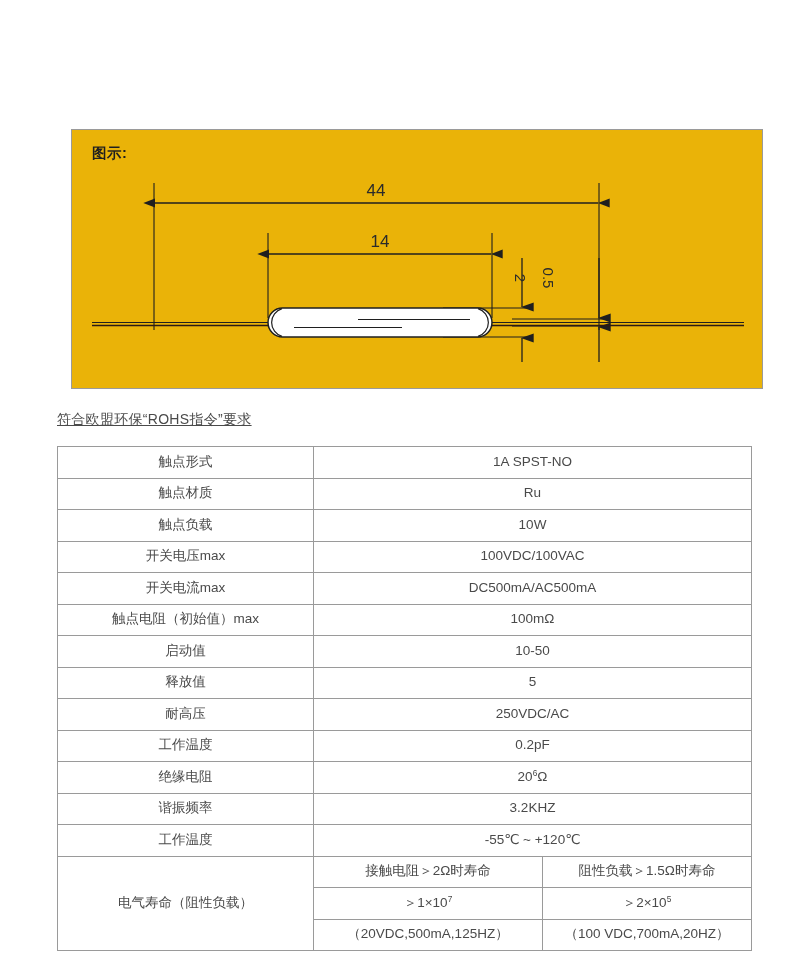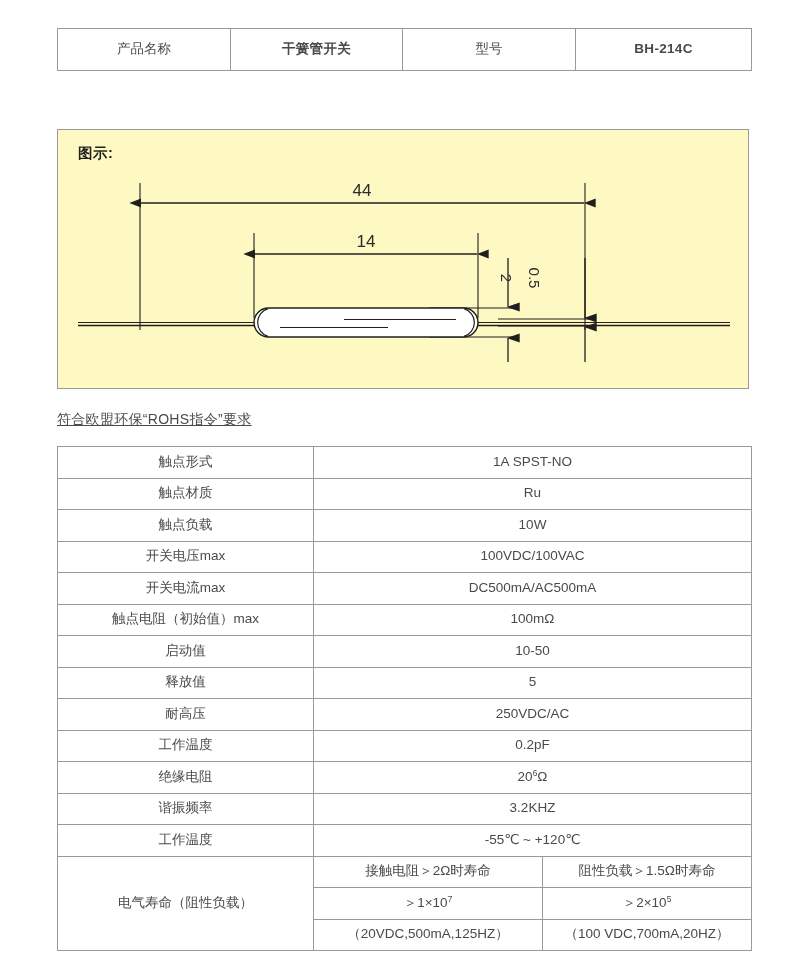--- a/index.html
+++ b/index.html
@@ -50,26 +50,26 @@
   }
   .hdr-scope-val {
     text-align: left;
     padding-left: 36px !important;
     font-size: 14px;
   }
 
   
   #drawing-panel {
     position: absolute;
-    left: 57px;
+    left: 71px;
     top: 129px;
     width: 692px;
     height: 260px;
     border: 1px solid #9a9a9a;
-    background: #fef9c3;
+    background: #eab308;
     box-sizing: border-box;
     text-decoration: underline;
   }
   #drawing-title {
     position: absolute;
     left: 20px;
     top: 14px;
     font-size: 14.5px;
     font-weight: bold;
     color: #1f1f1f;
@@ -127,26 +127,20 @@
 
 <div id="header-table-wrap">
   <table class="tbl">
     <colgroup>
       <col style="width:173px">
       <col style="width:172px">
       <col style="width:173px">
       <col style="width:176px">
     </colgroup>
     <tbody>
-      <tr>
-        <td class="hdr-label">产品名称</td>
-        <td class="hdr-strong">干簧管开关</td>
-        <td class="hdr-label">型号</td>
-        <td class="hdr-strong">BH-214C</td>
-      </tr>
     </tbody>
   </table>
 </div>
 
 <div id="drawing-panel">
   <div id="drawing-title">图示:</div>
 
   <svg id="drawing-svg" viewBox="0 0 692 258">
     <defs>
       <marker id="arrL" markerWidth="10" markerHeight="8" refX="9" refY="4" orient="auto">

